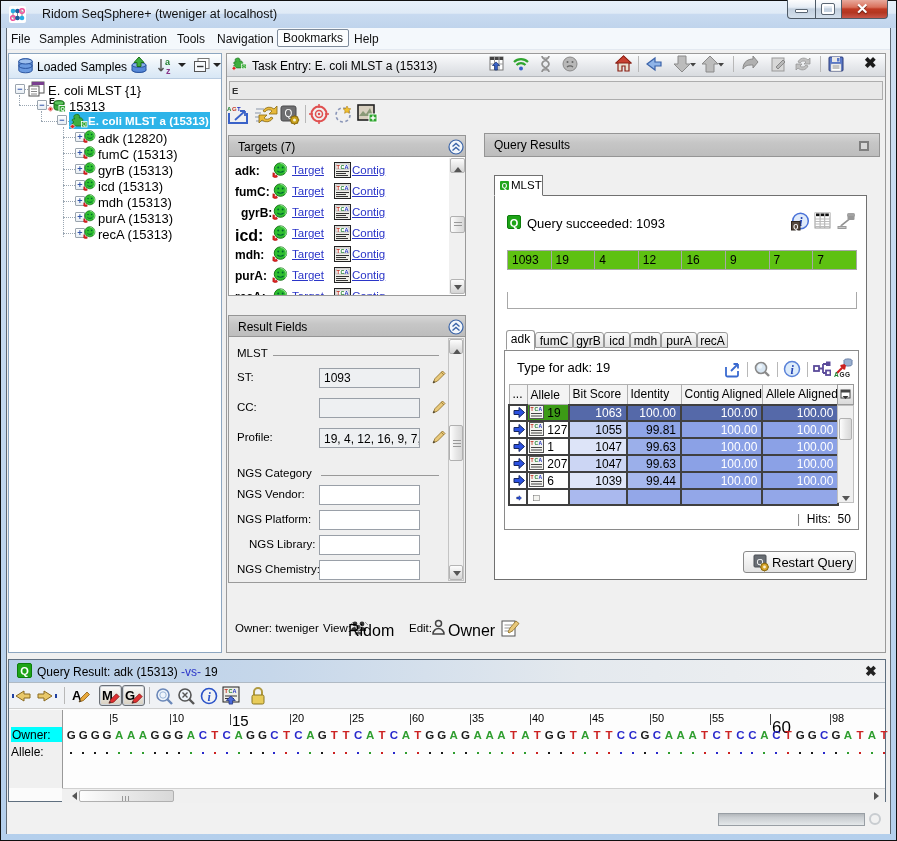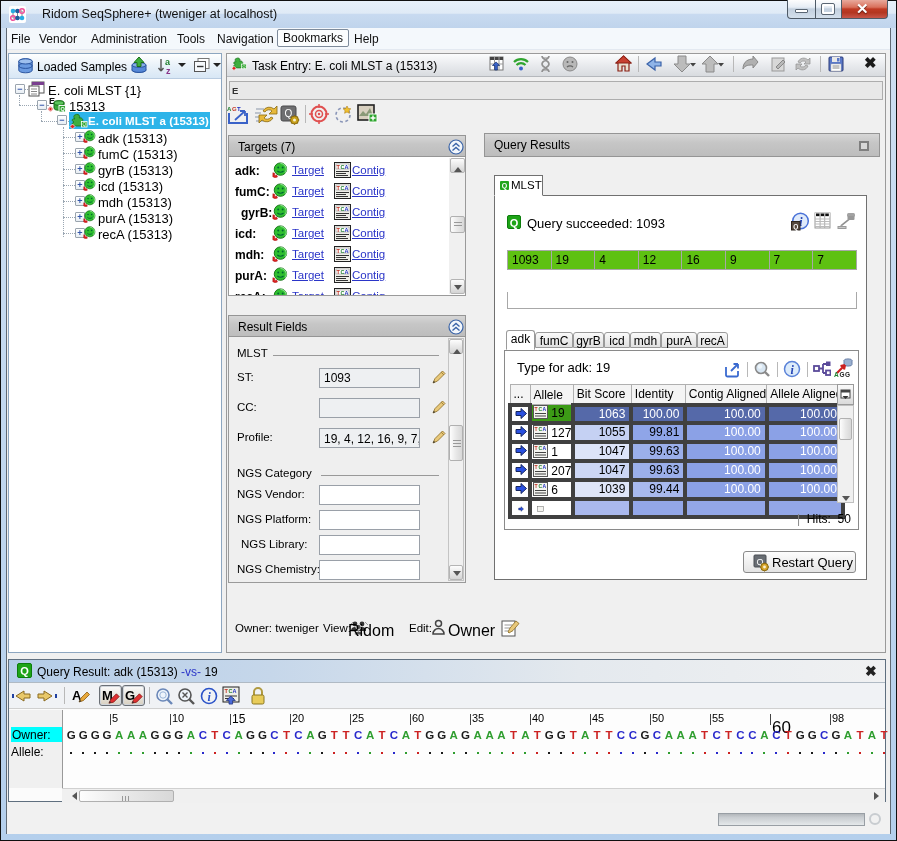--- a/index.html
+++ b/index.html
@@ -61,21 +61,21 @@
 #st-tbl { position:absolute; left:12px; top:54px; table-layout:fixed; }
 #st-tbl td { border:1px solid #a8a8a8; width:43.6px; height:19px; font-size:12px; padding:0 0 0 4px; overflow:hidden; }
 #st-tbl tr.hd td { background:#f4f4f4; height:21px; }
 #st-tbl tr.gr td { background:#5ec112; }
 
 .atab { position:absolute; top:136px; height:16px; border:1px solid #9a9a9a; border-radius:3px 3px 0 0; background:linear-gradient(#fafafa,#e0e0e0); font-size:12px; text-align:center; padding-top:1px; }
 #atab-adk { top:134px; height:20px; background:#fff; z-index:2; border-bottom-color:#fff; }
 #atab-box { position:absolute; left:9px; top:154px; width:355px; height:180px; border:1px solid #8a8a8a; background:#fff; }
 
 #al-tbl { position:absolute; left:3px; top:33px; font-size:12px; table-layout:fixed; }
-#al-tbl td { border:4px solid #404040; height:16.2px; padding:0; white-space:nowrap; overflow:hidden; }
+#al-tbl td { border:2px solid #404040; height:16.2px; padding:0; white-space:nowrap; overflow:hidden; }
 #al-tbl .num { text-align:right; padding-right:4px; }
 #al-tbl tr.ahd td { border:1px solid #b0b0b0; background:#f4f4f4; height:20px; }
 
 #bpanel { position:absolute; left:8px; top:659px; width:878px; height:143px; background:#fbfbfb; border:1px solid #5f6f7f; }
 #bphdr { position:absolute; left:0; top:0; width:876px; height:23px; background:linear-gradient(90deg,#b4cde9 0%,#c6d7ea 30%,#e4e9ee 65%,#f0f1f2 100%); border-bottom:1px solid #b0bac4; }
 #btoolbar { position:absolute; left:0; top:23px; width:876px; height:26px; background:#f0f2f5; border-bottom:1px solid #d0d0d0; }
 #seq-area { position:absolute; left:0; top:50px; width:876px; height:78px; background:#fdfdfd; }
 .seq-letter { position:absolute; width:12px; text-align:center; font-size:11.5px; font-weight:bold; }
 
 .sb-v { position:absolute; width:17px; background:#f0f0f0; border:1px solid #c8c8c8; }
@@ -112,21 +112,21 @@
   <div class="wb" id="wb-min"></div>
   <div class="wb" id="wb-max"></div>
   <div class="wb" id="wb-close"></div>
   <div class="abs" style="left:8px;top:9px;width:13px;height:4px;background:#fff;border:1px solid #5a6673;border-radius:1px"></div>
   <div class="abs" style="left:35px;top:4px;width:12px;height:10px;border:2px solid #fff;outline:1px solid #5a6673;border-radius:1px"></div>
   <div class="wb-glyph" style="left:69px;top:0px;font-size:15px;text-shadow:0 1px 1px #5c1208">✕</div>
 </div>
 <div id="client"></div>
 <div id="menubar">
   <span class="mi" style="left:4px">File</span>
-  <span class="mi" style="left:32px">Vendor</span>
+  <span class="mi" style="left:32px">Samples</span>
   <span class="mi" style="left:84px">Administration</span>
   <span class="mi" style="left:170px">Tools</span>
   <span class="mi" style="left:210px">Navigation</span>
   <span class="mi" id="mi-bm" style="left:270px">Bookmarks</span>
   <span class="mi" style="left:347px">Help</span>
 </div>
 
 <div id="lpanel">
   <div id="lphdr">
     <svg class="ico" style="left:8px;top:4px" width="17" height="16" viewBox="0 0 17 16">
@@ -203,21 +203,21 @@
       <div class="abs" style="left:79px;top:61px;font-size:11.5px;white-space:nowrap;font-weight:bold;color:#fff">E. coli MLST a (15313)</div>
       <div class="expbox" style="left:66px;top:78px">+</div>
       <div class="abs" style="left:74px;top:76px"><svg width="13" height="13" viewBox="0 0 18 18">
           <circle cx="9.5" cy="8" r="7" fill="#2fbf2f" stroke="#0e6e0e"></circle>
           <circle cx="7" cy="6.2" r="1.1" fill="#063"></circle>
           <circle cx="12" cy="6.2" r="1.1" fill="#063"></circle>
           <path d="M6 10 a4 3 0 0 0 7 0" fill="none" stroke="#063" stroke-width="1.3"></path>
           <path d="M9.5 1.6 a6.4 6.4 0 0 1 5 10.5" fill="none" stroke="#8fe08f" stroke-width="1.2"></path>
           <path d="M3 11 l2.2 1 l-0.3 2.4 l2.3 -0.8 l1 2.2 l-2.6 1 l-2.7 -1.2 z" fill="#e02020" stroke="#900" stroke-width="0.5" transform="translate(-2,1)"></path>
         </svg></div>
-      <div class="abs" style="left:89px;top:77px;font-size:13px;white-space:nowrap;">adk (15313)</div>
+      <div class="abs" style="left:89px;top:77px;font-size:13px;white-space:nowrap;">adk (12820)</div>
       <div class="expbox" style="left:66px;top:94px">+</div>
       <div class="abs" style="left:74px;top:92px"><svg width="13" height="13" viewBox="0 0 18 18">
           <circle cx="9.5" cy="8" r="7" fill="#2fbf2f" stroke="#0e6e0e"></circle>
           <circle cx="7" cy="6.2" r="1.1" fill="#063"></circle>
           <circle cx="12" cy="6.2" r="1.1" fill="#063"></circle>
           <path d="M6 10 a4 3 0 0 0 7 0" fill="none" stroke="#063" stroke-width="1.3"></path>
           <path d="M9.5 1.6 a6.4 6.4 0 0 1 5 10.5" fill="none" stroke="#8fe08f" stroke-width="1.2"></path>
           <path d="M3 11 l2.2 1 l-0.3 2.4 l2.3 -0.8 l1 2.2 l-2.6 1 l-2.7 -1.2 z" fill="#e02020" stroke="#900" stroke-width="0.5" transform="translate(-2,1)"></path>
         </svg></div>
       <div class="abs" style="left:89px;top:93px;font-size:13px;white-space:nowrap;">fumC (15313)</div>
@@ -477,21 +477,21 @@
         <rect x="0.5" y="0.5" width="16" height="15" fill="#eeeee8" stroke="#222"></rect>
         <rect x="2" y="2" width="13" height="5" fill="#fff" stroke="#888" stroke-width="0.5"></rect>
         <text x="2.5" y="6.5" font-size="5.5" font-weight="bold" fill="#c03020">T</text>
         <text x="6.5" y="6.5" font-size="5.5" font-weight="bold" fill="#208030">C</text>
         <text x="10.5" y="6.5" font-size="5.5" font-weight="bold" fill="#2030c0">A</text>
         <line x1="2" y1="9.5" x2="15" y2="9.5" stroke="#333"></line>
         <line x1="2" y1="11.5" x2="12" y2="11.5" stroke="#333"></line>
         <line x1="2" y1="13.5" x2="14" y2="13.5" stroke="#333"></line>
       </svg></div>
     <div class="abs" style="left:123px;top:48.7px;font-size:11.5px"><span class="link">Contig</span></div>
-    <div class="abs" style="left:6px;top:69.8px;font-size:12px;font-weight:bold">icd:</div>
+    <div class="abs" style="left:6px;top:69.8px;font-size:16px;font-weight:bold">icd:</div>
     <div class="abs" style="left:43px;top:67.8px"><svg width="16" height="16" viewBox="0 0 18 18">
         <circle cx="9.5" cy="8" r="7" fill="#2fbf2f" stroke="#0e6e0e"></circle>
         <circle cx="7" cy="6.2" r="1.1" fill="#063"></circle>
         <circle cx="12" cy="6.2" r="1.1" fill="#063"></circle>
         <path d="M6 10 a4 3 0 0 0 7 0" fill="none" stroke="#063" stroke-width="1.3"></path>
         <path d="M9.5 1.6 a6.4 6.4 0 0 1 5 10.5" fill="none" stroke="#8fe08f" stroke-width="1.2"></path>
         <path d="M3 11 l2.2 1 l-0.3 2.4 l2.3 -0.8 l1 2.2 l-2.6 1 l-2.7 -1.2 z" fill="#e02020" stroke="#900" stroke-width="0.5" transform="translate(-2,1)"></path>
       </svg></div>
     <div class="abs" style="left:63px;top:69.8px;font-size:11.5px"><span class="link">Target</span></div>
     <div class="abs" style="left:105px;top:67.8px"><svg width="17" height="16" viewBox="0 0 17 16" style="vertical-align:-3px">
@@ -611,21 +611,21 @@
       <path d="M2 14 L4 9.5 L11.5 2 L14 4.5 L6.5 12 Z" fill="#e8c87a" stroke="#8a6a20" stroke-width="0.8"></path>
       <path d="M2 14 L4.2 13.2 L2.8 11.8 Z" fill="#333"></path>
       <line x1="10.2" y1="3.3" x2="12.7" y2="5.8" stroke="#8a6a20" stroke-width="0.8"></line>
     </svg>
     <div class="fld-lbl" style="left:8px;top:130px">NGS Category</div>
     <div class="abs" style="left:92px;top:138px;width:118px;height:1px;background:#999"></div>
     <div class="fld-lbl" style="left:8px;top:151px">NGS Vendor:</div>
     <div class="fld-in wh" style="top:148px"></div>
     <div class="fld-lbl" style="left:8px;top:176px">NGS Platform:</div>
     <div class="fld-in wh" style="top:173px"></div>
-    <div class="fld-lbl" style="left:12px;top:201px">NGS Library:</div>
+    <div class="fld-lbl" style="left:20px;top:201px">NGS Library:</div>
     <div class="fld-in wh" style="top:198px"></div>
     <div class="fld-lbl" style="left:8px;top:226px">NGS Chemistry:</div>
     <div class="fld-in wh" style="top:223px"></div>
     <div class="sb-v" style="left:219px;top:1px;width:16px;height:243px;border:1px solid #c4c4c4;">
       <div class="sb-btn" style="left:0px;top:0px;width:14px;height:15px">
         <div class="abs" style="left:3px;top:5px;width:0;height:0;border:4px solid transparent;border-bottom:5px solid #555"></div>
       </div>
       <div class="sb-thumb" style="left:0px;top:86px;width:14px;height:36px">
         <div class="abs" style="left:3px;top:14px;width:8px;height:1px;background:#999;box-shadow:0 3px #999,0 6px #999"></div>
       </div>
@@ -942,21 +942,21 @@
     <div class="abs" style="left:0;top:0;width:53px;height:78px;background:#f0f0f0"></div>
     <div class="abs" style="left:53px;top:0;width:1px;height:78px;background:#999"></div>
     <div class="abs" style="left:2px;top:17px;width:51px;height:15px;background:#00ffff;font-size:12px;padding:1px 0 0 1px">Owner:</div>
     <div class="abs" style="left:2px;top:35px;font-size:12px">Allele:</div>
     <div id="ruler">
         <div class="abs" style="left:101.0px;top:4px;width:1px;height:11px;background:#444"></div>
         <div class="abs" style="left:103.0px;top:2px;font-size:11px">5</div>
         <div class="abs" style="left:161.0px;top:4px;width:1px;height:11px;background:#444"></div>
         <div class="abs" style="left:163.0px;top:2px;font-size:11px">10</div>
         <div class="abs" style="left:221.0px;top:4px;width:1px;height:11px;background:#444"></div>
-        <div class="abs" style="left:223.0px;top:2px;font-size:12px">15</div>
+        <div class="abs" style="left:223.0px;top:2px;font-size:15px">15</div>
         <div class="abs" style="left:281.0px;top:4px;width:1px;height:11px;background:#444"></div>
         <div class="abs" style="left:283.0px;top:2px;font-size:11px">20</div>
         <div class="abs" style="left:341.0px;top:4px;width:1px;height:11px;background:#444"></div>
         <div class="abs" style="left:343.0px;top:2px;font-size:11px">25</div>
         <div class="abs" style="left:401.0px;top:4px;width:1px;height:11px;background:#444"></div>
         <div class="abs" style="left:403.0px;top:2px;font-size:11px">60</div>
         <div class="abs" style="left:461.0px;top:4px;width:1px;height:11px;background:#444"></div>
         <div class="abs" style="left:463.0px;top:2px;font-size:11px">35</div>
         <div class="abs" style="left:521.0px;top:4px;width:1px;height:11px;background:#444"></div>
         <div class="abs" style="left:523.0px;top:2px;font-size:11px">40</div>

